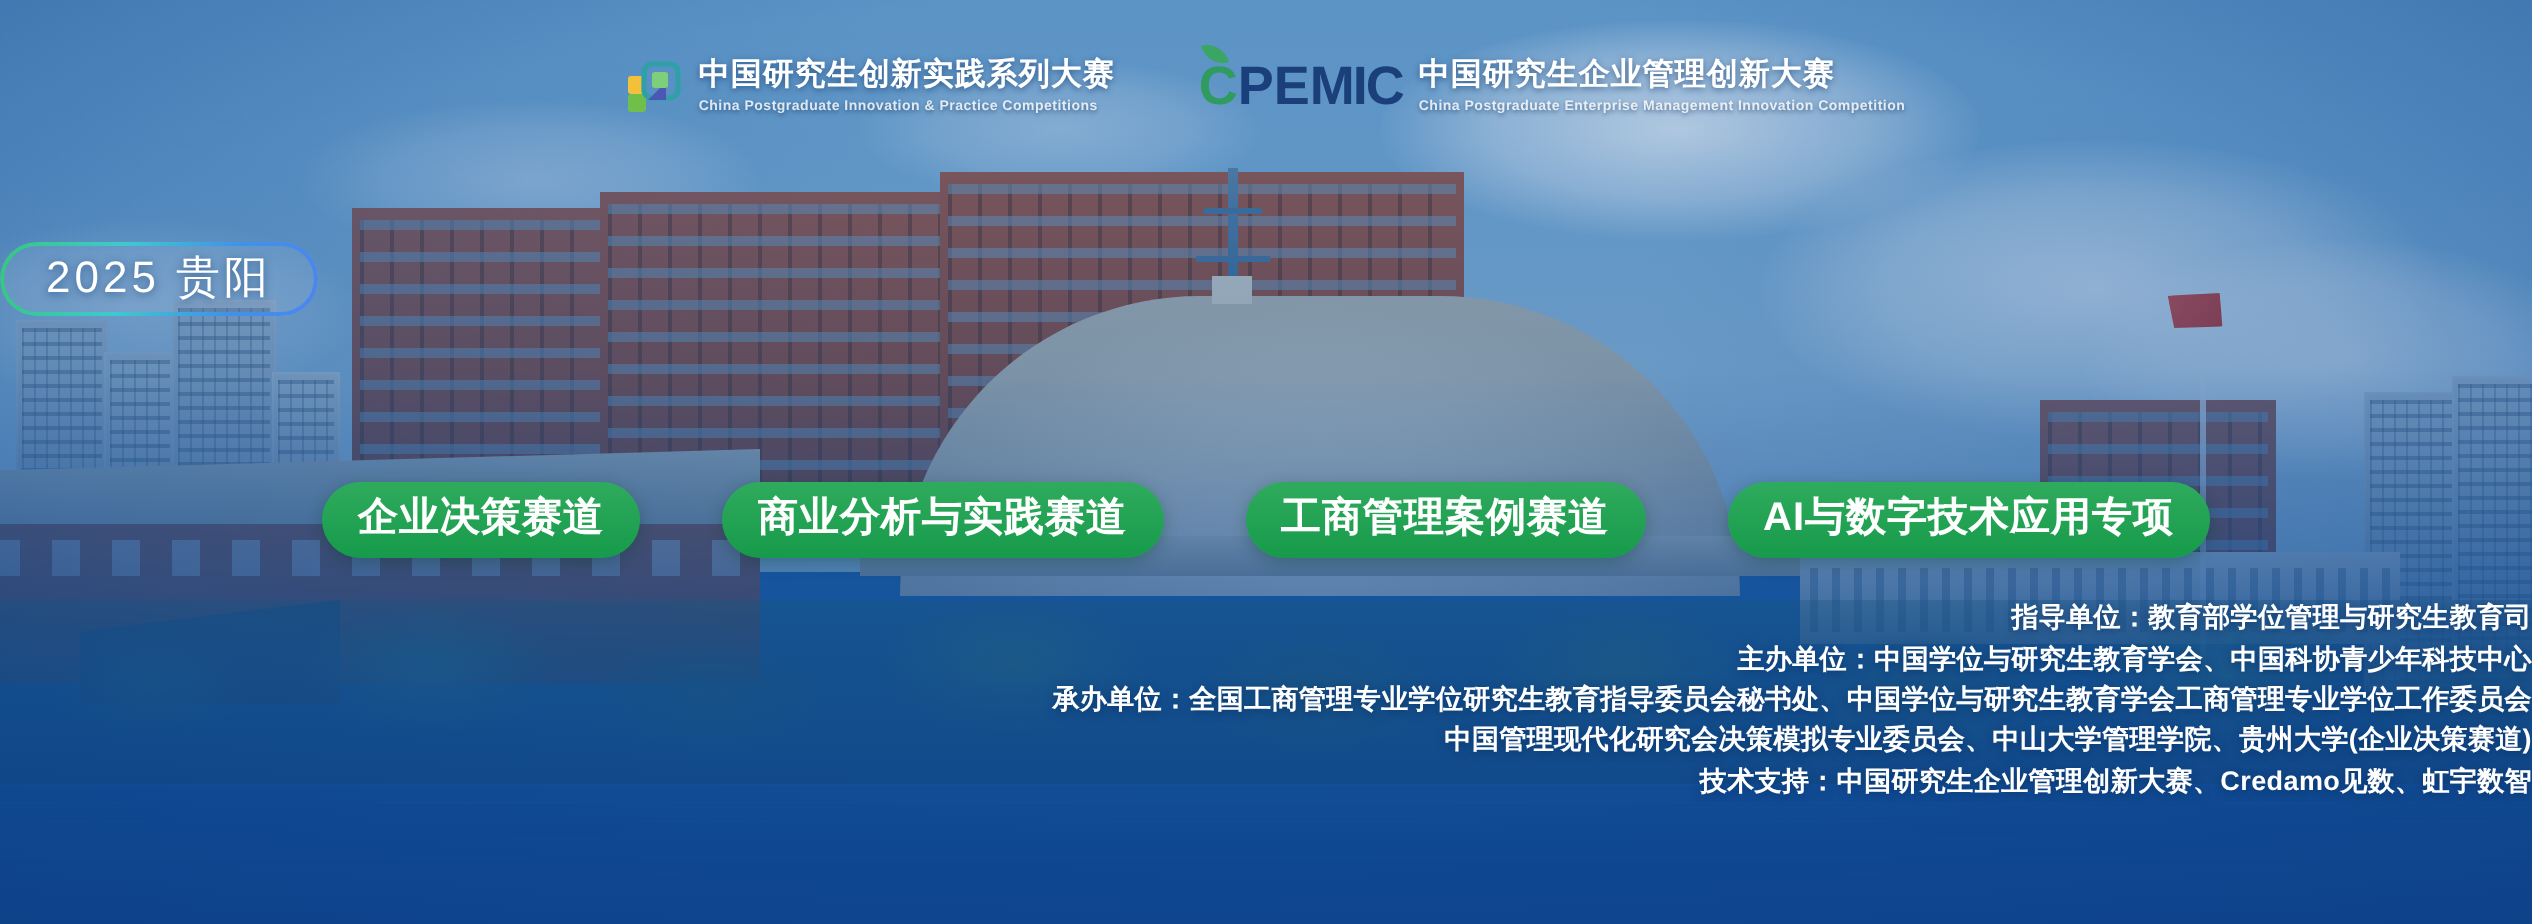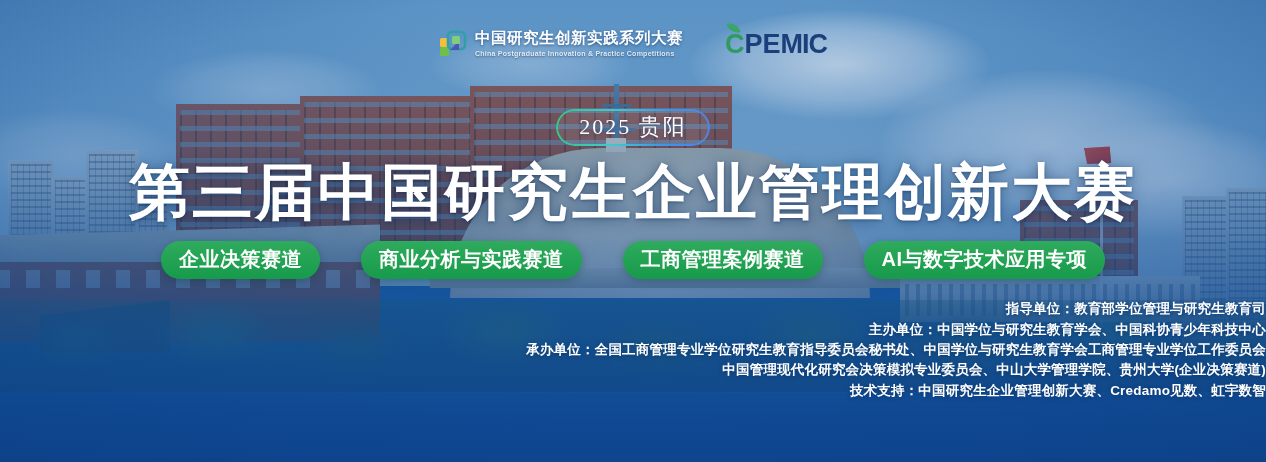--- a/index.html
+++ b/index.html
@@ -222,22 +222,22 @@
     line-height: 1.05; white-space: nowrap;
     text-shadow: 0 1px 3px rgba(0,40,90,.55);
   }
   .logo-en {
     color: rgba(255,255,255,.82); font-size: 7px; font-weight: 600;
     letter-spacing: .25px; line-height: 1.3; white-space: nowrap; margin-top: 2px;
     text-shadow: 0 1px 2px rgba(0,40,90,.5);
   }
 
   .year-badge-wrap {
-    position: absolute; left: 0; right: 0; top: 109px;
-    display: flex; justify-content: center; font-family: Liberation Serif, serif;
+    position: absolute; left: 0; right: 0; top: 121px;
+    display: flex; 
   }
   .year-badge {
     position: relative;
     padding: 5px 23px 6px;
     border-radius: 999px;
     font-size: 22px; color: #ffffff; letter-spacing: 2px; line-height: 1.2;
     white-space: nowrap;
     background: rgba(255,255,255,.07);
     text-shadow: 0 1px 4px rgba(0,40,90,.5);
   }
@@ -367,29 +367,32 @@
       </div>
 
       <div class="logo-unit">
         <div class="cpemic-mark">
           <span class="leaf"></span>
           <span class="cpemic-text cp-c">C</span>
           <span class="cpemic-text cp-p">P</span>
           <span class="cpemic-text cp-e">E</span>
           <span class="cpemic-text cp-mic">MIC</span>
         </div>
+        <div>
+          <div class="logo-cn">中国研究生企业管理创新大赛</div>
+          <div class="logo-en">China Postgraduate Enterprise Management Innovation Competition</div>
+        </div>
       </div>
 
     </div>
 
     <div class="year-badge-wrap">
       <div class="year-badge">2025 贵阳</div>
     </div>
 
-    <div class="main-title">第三届中国研究生企业管理创新大赛</div>
 
     <div class="tracks">
       <div class="track-pill">企业决策赛道</div>
       <div class="track-pill">商业分析与实践赛道</div>
       <div class="track-pill">工商管理案例赛道</div>
       <div class="track-pill">AI与数字技术应用专项</div>
     </div>
 
     <div class="orgs">
       <div class="org-line">指导单位：教育部学位管理与研究生教育司</div>

